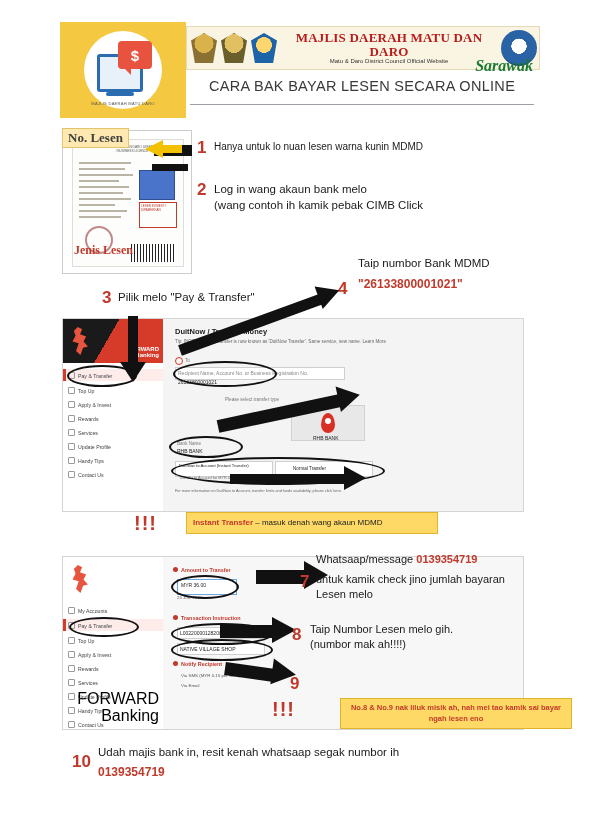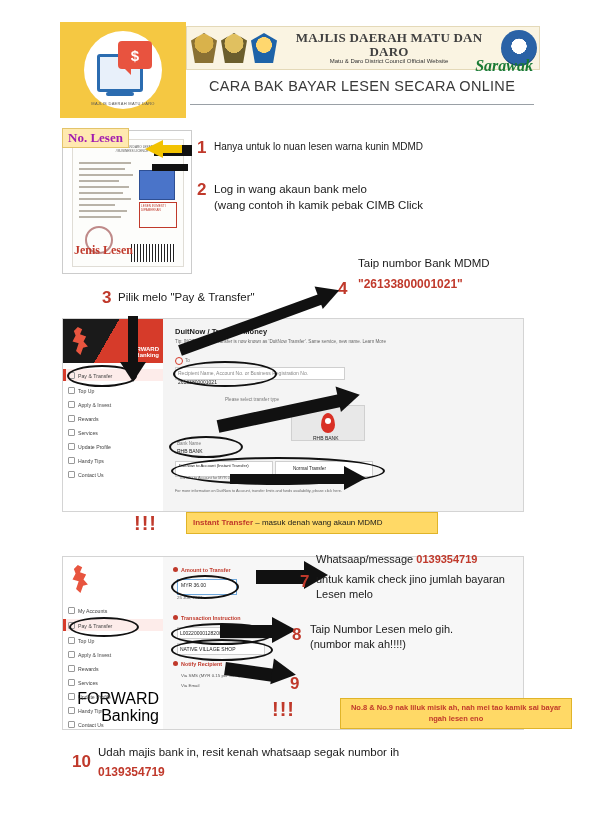--- a/index.html
+++ b/index.html
@@ -117,21 +117,21 @@
   .crest.c { background: radial-gradient(circle at 50% 40%, #ffd76e 0 35%, #1e63a8 36% 100%); }
   .council-text {
     flex: 1;
     text-align: center;
     line-height: 1.05;
   }
   .council-title {
     font-family: "Liberation Serif", serif;
     font-weight: bold;
     font-size: 13px;
-    color: #404040;
+    color: #b91c1c;
     letter-spacing: .2px;
   }
   .council-sub {
     font-size: 6px;
     color: #333;
   }
   .mdmd-seal {
     width: 36px;
     height: 36px;
     border-radius: 50%;
@@ -260,21 +260,21 @@
     height: 18px;
     background: repeating-linear-gradient(90deg,#222 0 1px,#fff 1px 3px);
   }
   .label-noLesen {
     position: absolute;
     left: 62px;
     top: 128px;
     font-family: "Liberation Serif", serif;
     font-weight: bold;
     font-size: 13px;
-    color: #a21caf;
+    color: #404040;
     background: #ffe9b0;
     padding: 1px 5px;
     border: 1px solid #e3c46a;
   }
   .label-jenisLesen {
     position: absolute;
     left: 74px;
     top: 243px;
     font-family: "Liberation Serif", serif;
     font-weight: bold;

